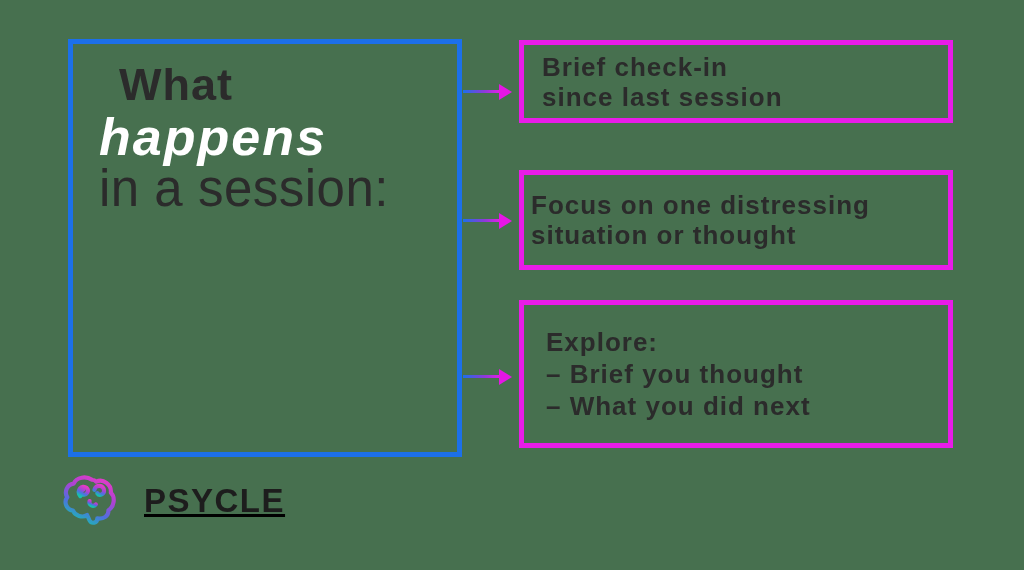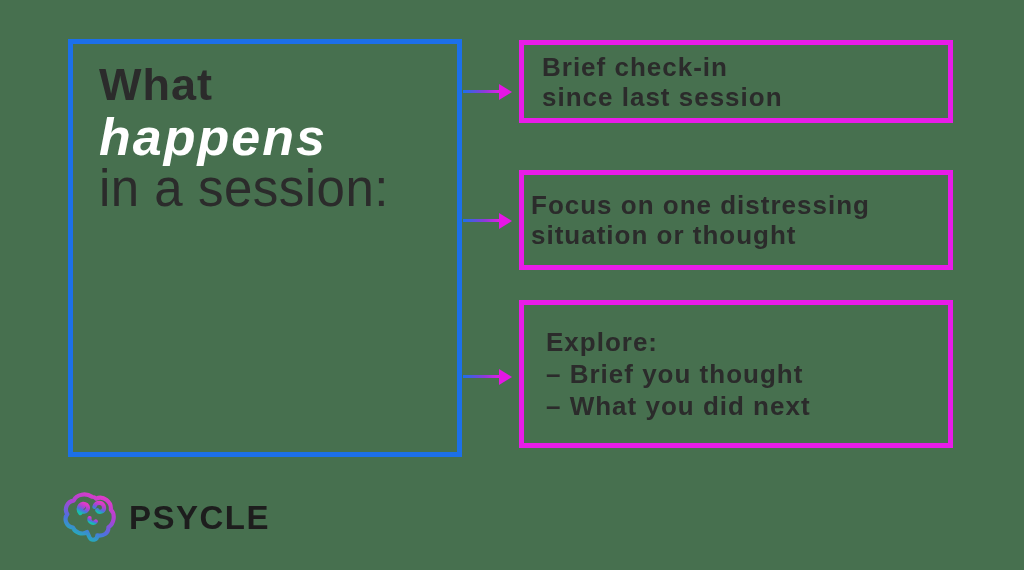--- a/index.html
+++ b/index.html
@@ -14,21 +14,21 @@
 
   
   .main-box {
     position:absolute; left:68px; top:39px;
     width:394px; height:418px;
     border:5px solid #1C70E9;
     box-sizing:border-box;
   }
   .title { position:absolute; left:26px; top:16px; color:#2B2B2B; }
   .title .t1 {
-    font-size:45px; line-height:50px; font-weight:700; letter-spacing:1px;
+    font-size:45px; line-height:50px; font-weight:700; letter-spacing:1px;margin-left:20px;
   }
   .title .t2 {
     font-size:52px; line-height:54px; font-weight:700; font-style:italic;
     letter-spacing:2px; color:#ffffff;
   }
   .title .t3 {
     font-size:51px; line-height:50px; font-weight:400; letter-spacing:0.5px;
   }
 
   
@@ -55,22 +55,22 @@
     border-top:8px solid transparent;
     border-bottom:8px solid transparent;
     border-left:13px solid #E516E5;
   }
   .arrow1 { top:84px; }
   .arrow2 { top:213px; }
   .arrow3 { top:369px; }
 
   
   .logo {
-    position:absolute; left:62px; top:489px;
-    display:flex; align-items:center; gap:9px; height:58px;
+    position:absolute; left:62px; top:472px;
+    display:flex; align-items:center; gap:24px; height:58px;text-decoration:underline;
   }
   .logo-text {
     font-size:33px; font-weight:700; color:#1D1D1D; letter-spacing:1.5px;
   }
 </style>
 </head>
 <body>
 
 <div class="stage">
 

